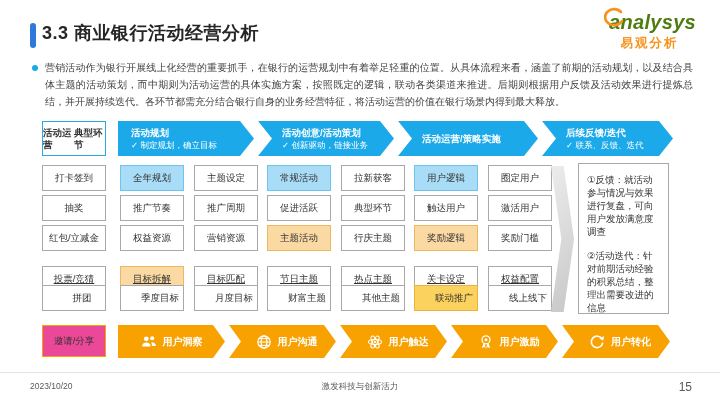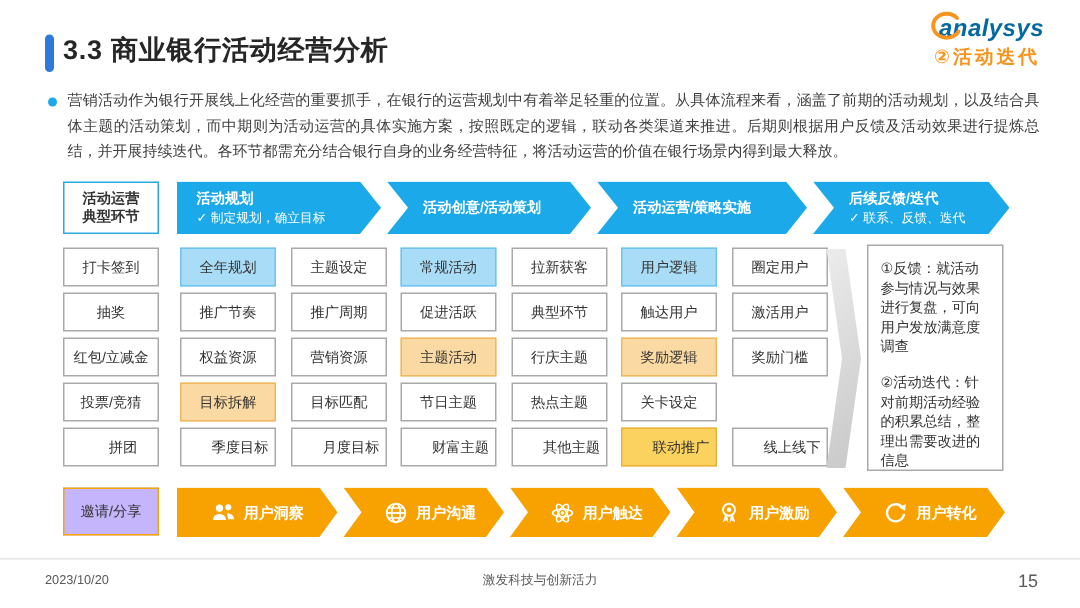--- a/index.html
+++ b/index.html
@@ -6,64 +6,64 @@
   html,body { background:#ffffff; }
   body { font-family:"Liberation Sans","DejaVu Sans",sans-serif; }
   .slide { position:relative; width:720px; height:405px; background:#fff; overflow:hidden; }
 
   
   .title-bar { position:absolute; left:30px; top:23px; width:6px; height:25px; background:#2E79D9; border-radius:3px; }
   .page-title { position:absolute; left:42px; top:21px; font-size:18px; font-weight:700; color:#262626; letter-spacing:.5px; }
 
   .logo { position:absolute; right:24px; top:11px; text-align:center; }
   .logo-row { position:relative; display:inline-block; padding-left:6px; }
-  .logo-en { color:#0369a1; font-size:16px; font-weight:700; font-style:italic; letter-spacing:.3px; }
+  .logo-en { color:#4d7c0f; font-size:20px; font-weight:700; font-style:italic; letter-spacing:.3px; }
   .logo-swoosh { position:absolute; left:-1px; top:-4px; }
   .logo-cn { color:#F7941E; font-size:12.5px; font-weight:700; letter-spacing:2px; margin-top:1px; }
 
   
   .intro-bullet { position:absolute; left:32px; top:65px; width:6px; height:6px; border-radius:50%; background:#1CA9E9; }
   .intro-text { position:absolute; left:45px; top:59px; width:648px; font-size:10px; line-height:17px; color:#3F3F3F; text-align:justify; }
 
   
   .env-box { position:absolute; left:42px; top:121px; width:64px; height:35px; background:#fff; border:1.5px solid #29ABE2;
-             display:flex; flex-direction:column; align-items:center; justify-content:center; }
+             display:flex; align-items:center; justify-content:center; }
   .env-box span { font-size:9.5px; font-weight:700; color:#333; line-height:12px; }
 
   .stage { position:absolute; top:121px; height:35px; background:#1CA9E9; color:#fff; display:flex; flex-direction:column; justify-content:center; }
   .stage .st { font-size:9.5px; font-weight:700; line-height:12px; }
   .stage .ss { font-size:8.5px; line-height:11px; margin-top:1px; }
   .stage-first { clip-path:polygon(0 0, calc(100% - 14px) 0, 100% 50%, calc(100% - 14px) 100%, 0 100%); padding-left:13px; }
   .stage-mid   { clip-path:polygon(0 0, calc(100% - 14px) 0, 100% 50%, calc(100% - 14px) 100%, 0 100%, 14px 50%); padding-left:24px; }
   .stage1 { left:118px; width:136px; }
   .stage2 { left:258px; width:136px; }
   .stage3 { left:398px; width:140px; }
   .stage4 { left:542px; width:131px; }
 
   
   .cell { position:absolute; width:64px; height:26px; background:#fff; border:1px solid #A9A9A9;
           display:flex; align-items:center; justify-content:center; font-size:9.5px; color:#333; }
   .cl  { left:42px; }  .c1 { left:120px; } .c2 { left:194px; } .c3 { left:267px; }
   .c4 { left:341px; }  .c5 { left:414px; } .c6 { left:488px; }
-  .r1 { top:165px; } .r2 { top:195px; } .r3 { top:225px; } .r4 { top:255px; } .r5 { top:285px;padding-left:16px; }
+  .r1 { top:165px; } .r2 { top:195px; } .r3 { top:225px; } .r4 { top:266px;text-decoration:underline; } .r5 { top:285px;padding-left:16px; }
   .hl-blue   { background:#A9DCF6; border-color:#6FC4EE; }
   .hl-orange { background:#FBD9A2; border-color:#EFB860; }
   .hl-yellow { background:#FCD25E; border-color:#E9B33B; }
 
   .flow-arrow { position:absolute; left:551px; top:166px; width:23px; height:146px;
                 background:linear-gradient(135deg,#ECECEC,#C7C7C7);
                 clip-path:polygon(0 0, 55% 0, 100% 50%, 55% 100%, 0 100%, 45% 50%); }
 
   .notes-box { position:absolute; left:578px; top:163px; width:91px; height:151px; background:#fff;
                border:1px solid #A9A9A9; padding:9px 8px; }
   .notes-box p { font-size:9.5px; line-height:13px; color:#333; }
   .notes-box p + p { margin-top:11px; }
 
   
-  .invite-box { position:absolute; left:42px; top:325px; width:64px; height:32px; background:#c4b5fd; border:1.5px solid #F7A600;
+  .invite-box { position:absolute; left:42px; top:325px; width:64px; height:32px; background:#ec4899; border:1.5px solid #F7A600;
                 display:flex; align-items:center; justify-content:center; font-size:9.5px; color:#333; }
   .seg { position:absolute; top:325px; height:33px; background:#F7A200; color:#fff;
          display:flex; align-items:center; justify-content:center; gap:6px; font-size:10px; font-weight:700; }
   .seg-first { clip-path:polygon(0 0, calc(100% - 12px) 0, 100% 50%, calc(100% - 12px) 100%, 0 100%); }
   .seg-mid   { clip-path:polygon(0 0, calc(100% - 12px) 0, 100% 50%, calc(100% - 12px) 100%, 0 100%, 12px 50%); padding-left:8px; }
   .seg1 { left:118px; width:107px; } .seg2 { left:229px; width:107px; } .seg3 { left:340px; width:107px; }
   .seg4 { left:451px; width:107px; } .seg5 { left:562px; width:108px; }
   .seg svg { flex:0 0 auto; }
 
   
@@ -80,37 +80,38 @@
   <div class="title-bar"></div>
   <div class="page-title">3.3 商业银行活动经营分析</div>
 
   <div class="logo">
     <div class="logo-row">
       <svg class="logo-swoosh" width="24" height="22" viewBox="0 0 24 22">
         <path d="M19 5 A 9 8 0 1 0 20 14" stroke="#F7941E" stroke-width="2.6" fill="none" stroke-linecap="round"></path>
       </svg>
       <span class="logo-en">analysys</span>
     </div>
-    <div class="logo-cn">②活动迭代</div>
+    <div class="logo-cn">易观分析</div>
   </div>
 
   <div class="intro-bullet"></div>
   <div class="intro-text">营销活动作为银行开展线上化经营的重要抓手，在银行的运营规划中有着举足轻重的位置。从具体流程来看，涵盖了前期的活动规划，以及结合具体主题的活动策划，而中期则为活动运营的具体实施方案，按照既定的逻辑，联动各类渠道来推进。后期则根据用户反馈及活动效果进行提炼总结，并开展持续迭代。各环节都需充分结合银行自身的业务经营特征，将活动运营的价值在银行场景内得到最大释放。</div>
 
   <div class="env-box">
     <span>活动运营</span>
     <span>典型环节</span>
   </div>
 
   <div class="stage stage1 stage-first">
     <div class="st">活动规划</div>
     <div class="ss">✓ 制定规划，确立目标</div>
   </div>
   <div class="stage stage2 stage-mid">
     <div class="st">活动创意/活动策划</div>
+    <div class="ss">✓ 创新驱动，链接业务</div>
   </div>
   <div class="stage stage3 stage-mid">
     <div class="st">活动运营/策略实施</div>
   </div>
   <div class="stage stage4 stage-mid">
     <div class="st">后续反馈/迭代</div>
     <div class="ss">✓ 联系、反馈、迭代</div>
   </div>
 
   <div class="cell cl r1">打卡签到</div>
@@ -139,20 +140,21 @@
   <div class="cell c3 r3 hl-orange">主题活动</div>
   <div class="cell c4 r3">行庆主题</div>
   <div class="cell c5 r3 hl-orange">奖励逻辑</div>
   <div class="cell c6 r3">奖励门槛</div>
 
   <div class="cell c1 r4 hl-orange">目标拆解</div>
   <div class="cell c2 r4">目标匹配</div>
   <div class="cell c3 r4">节日主题</div>
   <div class="cell c4 r4">热点主题</div>
   <div class="cell c5 r4">关卡设定</div>
+  <div class="cell c6 r4">权益配置</div>
 
   <div class="cell c1 r5">季度目标</div>
   <div class="cell c2 r5">月度目标</div>
   <div class="cell c3 r5">财富主题</div>
   <div class="cell c4 r5">其他主题</div>
   <div class="cell c5 r5 hl-yellow">联动推广</div>
   <div class="cell c6 r5">线上线下</div>
 
   <div class="flow-arrow"></div>
   <div class="notes-box">

